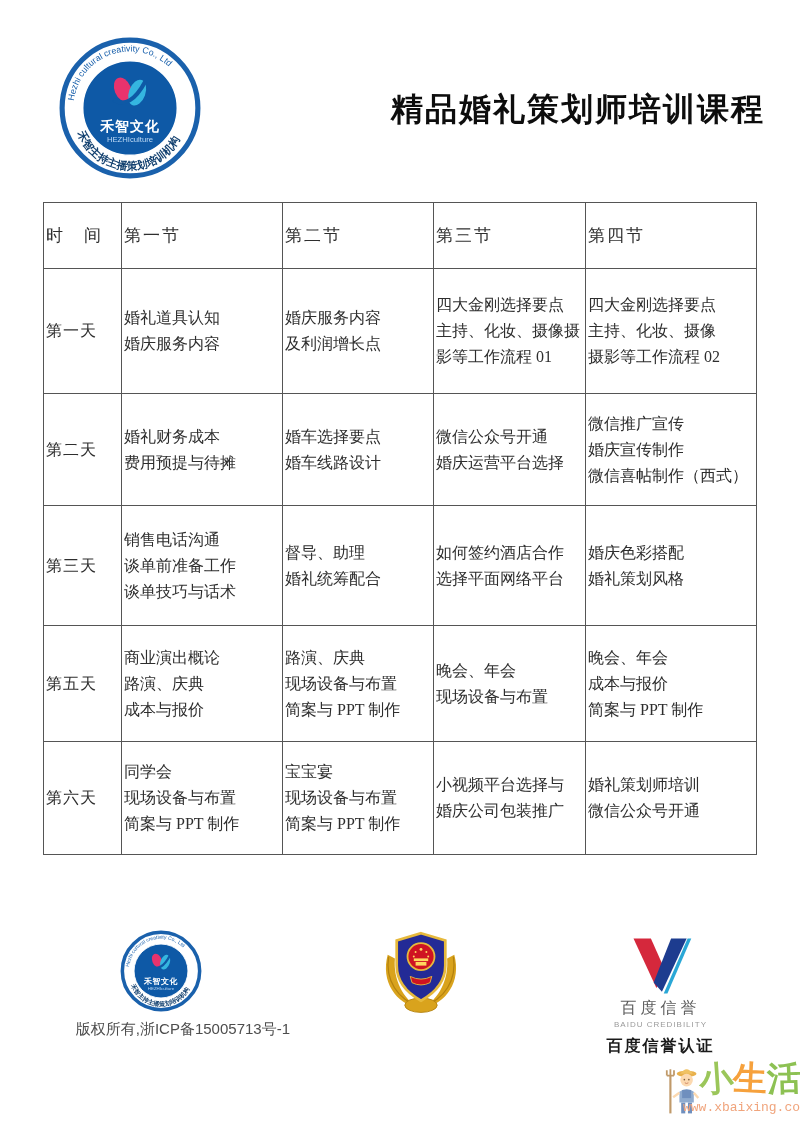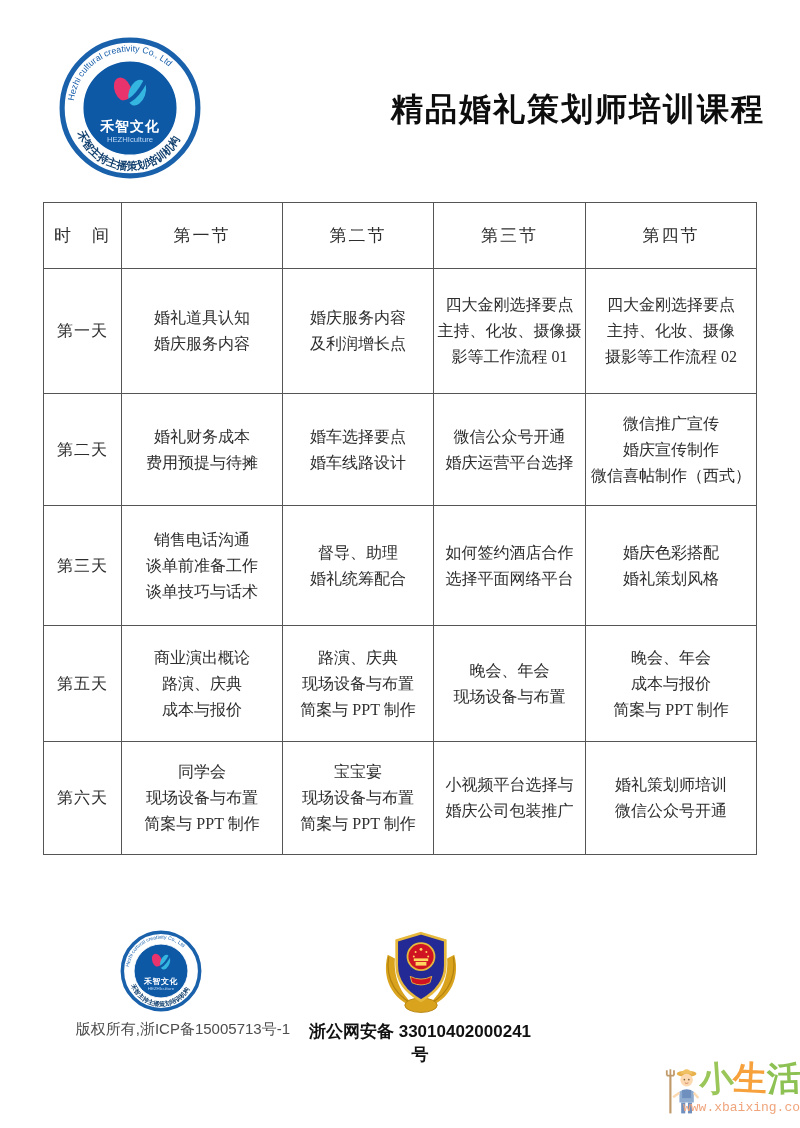--- a/index.html
+++ b/index.html
@@ -10,21 +10,21 @@
   .logo-wrap{position:absolute;left:58px;top:36px;width:144px;height:144px;}
   .page-title{position:absolute;left:185px;top:74px;width:580px;height:70px;
       text-align:right;font-family:"Liberation Serif","DejaVu Serif",serif;
       font-weight:bold;font-size:32px;letter-spacing:2px;color:#0d0d0d;line-height:70px;white-space:nowrap;}
 
   
   table.course{position:absolute;left:43px;top:202px;width:713px;height:653px;
       border-collapse:collapse;table-layout:fixed;
       font-family:"Liberation Serif","DejaVu Serif",serif;color:#2e2e2e;}
   table.course td,table.course th{border:1px solid #555;vertical-align:middle;
-      text-align:center;padding:2px;margin-top:28px;}
+      text-align:left;padding:2px;margin-top:28px;}
   table.course thead tr{height:66px;}
   table.course th{font-size:17px;font-weight:normal;letter-spacing:2px;}
   table.course td{font-size:16px;line-height:1.62;}
   td.day{font-size:17px;padding-bottom:24px;letter-spacing:1px;}
   tbody tr:nth-child(1){height:102px;}
   tbody tr:nth-child(2){height:92px;}
   tbody tr:nth-child(3){height:98px;}
   tbody tr:nth-child(4){height:95px;}
   tbody tr:nth-child(5){height:92px;}
   tbody tr:nth-child(6){height:108px;}
@@ -248,22 +248,31 @@
       <circle cx="50" cy="26" r="1.6" fill="#ffd75e"></circle>
       <circle cx="44" cy="29" r="1.1" fill="#ffd75e"></circle>
       <circle cx="56" cy="29" r="1.1" fill="#ffd75e"></circle>
       <circle cx="42" cy="34" r="1.1" fill="#ffd75e"></circle>
       <circle cx="58" cy="34" r="1.1" fill="#ffd75e"></circle>
       <rect x="42" y="36" width="16" height="3" fill="#ffd75e"></rect>
       <rect x="44" y="40" width="12" height="4" fill="#ffd75e"></rect>
       <path d="M38,56 Q50,62 62,56 L60,63 Q50,68 40,63 Z" fill="#cf1322" stroke="#e6b93c" stroke-width="1"></path>
     </svg>
   </div>
-  <div class="police-text">浙公网安备 33010402000241号</div>
-
+
+  <div class="baidu">
+    <svg class="baidu-v" viewBox="0 0 72 64">
+      <polygon points="6,2 25,2 41,38 31,56" fill="#d5283c"></polygon>
+      <polygon points="47,2 64,2 37,60 28,50" fill="#1d3c8f"></polygon>
+      <polygon points="69,2 65,2 39,62 43,62" fill="#2aa7d6"></polygon>
+    </svg>
+    <div class="baidu-cn">百度信誉</div>
+    <div class="baidu-en">BAIDU CREDIBILITY</div>
+    <div class="baidu-cert">百度信誉认证</div>
+  </div>
 
   <div class="watermark">
     <svg class="wm-farmer" viewBox="0 0 40 60">
       <line x1="6" y1="14" x2="6" y2="56" stroke="#c09a6a" stroke-width="2.4"></line>
       <path d="M2,14 L2,8 M6,14 L6,7 M10,14 L10,8 M2,14 L10,14" stroke="#c09a6a" stroke-width="2" fill="none"></path>
       <ellipse cx="24" cy="12" rx="11" ry="3.5" fill="#e8b04b"></ellipse>
       <path d="M17,12 Q24,2 31,12 Z" fill="#f0c264"></path>
       <circle cx="24" cy="19" r="7" fill="#fcd9b0"></circle>
       <circle cx="21.5" cy="18.5" r="0.9" fill="#7a5b3a"></circle>
       <circle cx="26.5" cy="18.5" r="0.9" fill="#7a5b3a"></circle>

